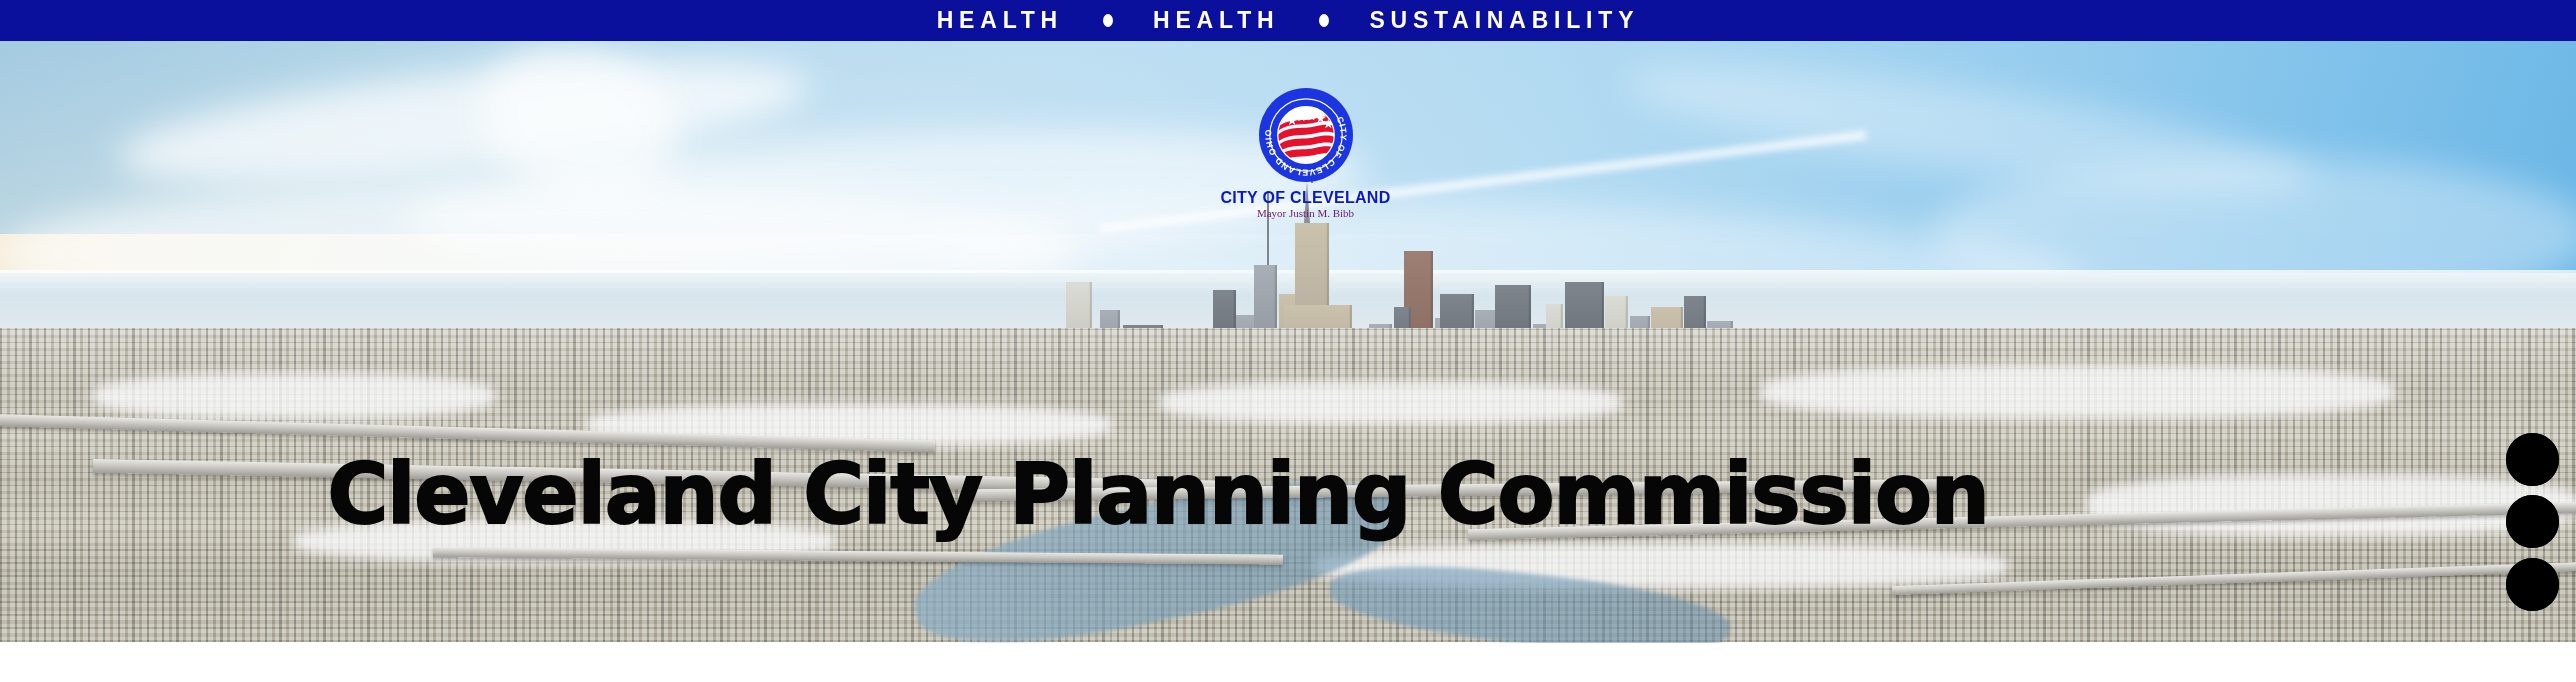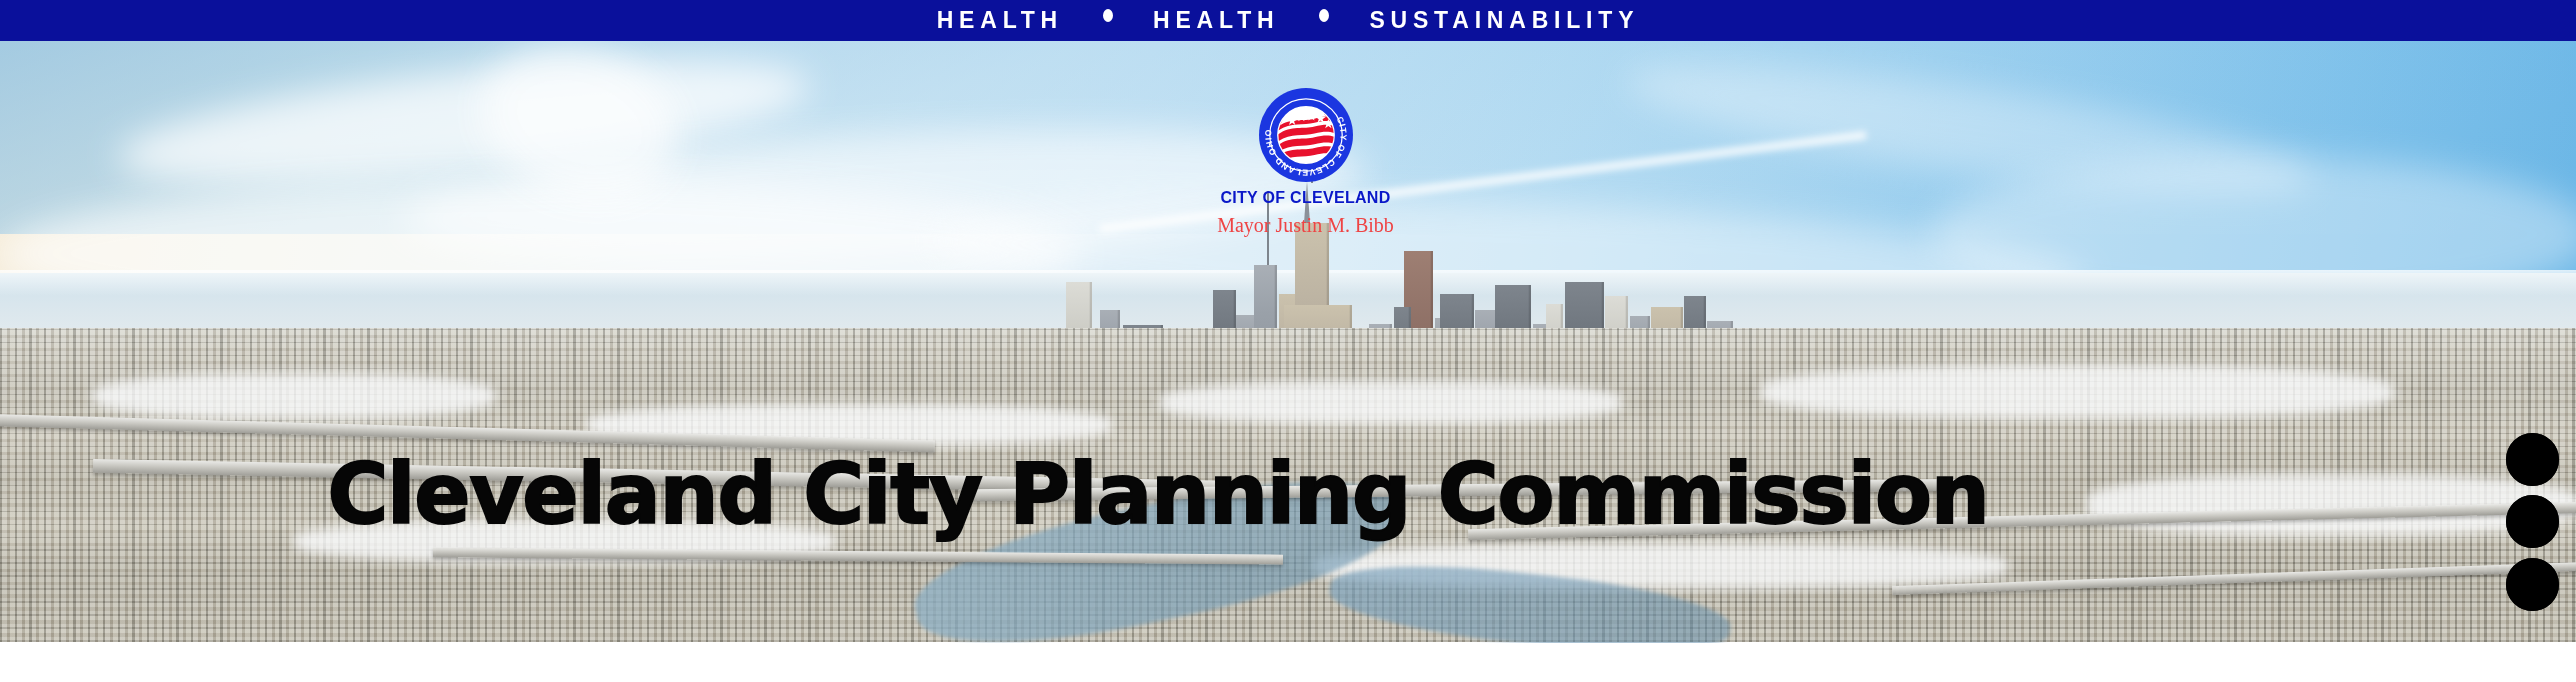--- a/index.html
+++ b/index.html
@@ -28,21 +28,21 @@
     width: 2576px;
     height: 41px;
     background: #0A109B;
     display: flex;
     align-items: center;
     justify-content: center;
     z-index: 30;
   }
   .tagline-row {
     display: flex;
-    align-items: flex-start;
+    align-items: center;
     justify-content: center;
     gap: 4px;
   }
   .tagline-word {
     color: #ffffff;
     font-family: "Liberation Sans", sans-serif;
     font-weight: 700;
     font-size: 23px;
     letter-spacing: 5.8px;
     line-height: 1;
@@ -271,24 +271,24 @@
     margin-top: 7.7px;
     color: #0a18c8;
     font-family: "Liberation Sans", sans-serif;
     font-weight: 700;
     font-size: 16px;
     letter-spacing: 0.3px;
     line-height: 1;
     white-space: nowrap;
   }
   .seal-mayor {
-    margin-top: 9px;
-    color: #ef4444;
+    margin-top: 2px;
+    color: #701a75;
     font-family: "Liberation Serif", serif;
-    font-size: 20px;
+    font-size: 11px;
     line-height: 1;
     white-space: nowrap;
   }
 
   
   #main-title {
     position: absolute;
     left: 0;
     top: 453px;
     width: 2316px;

